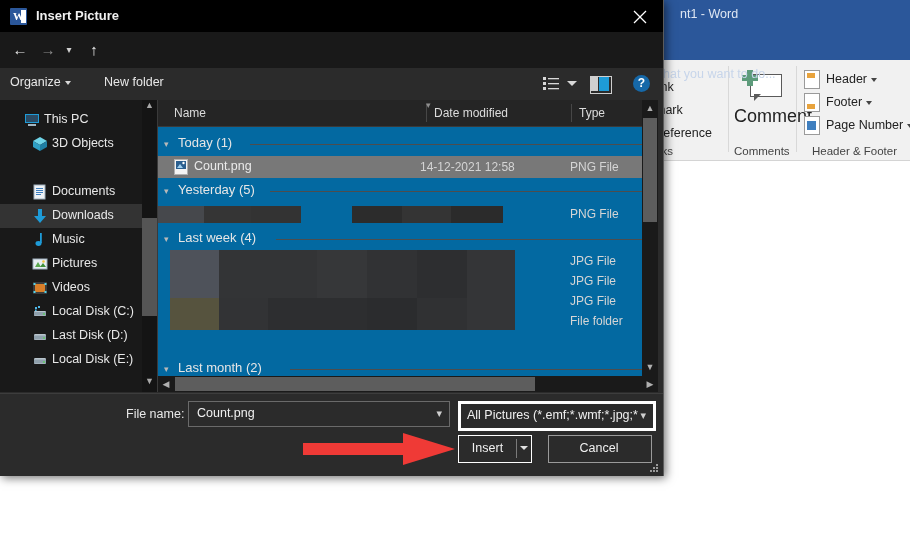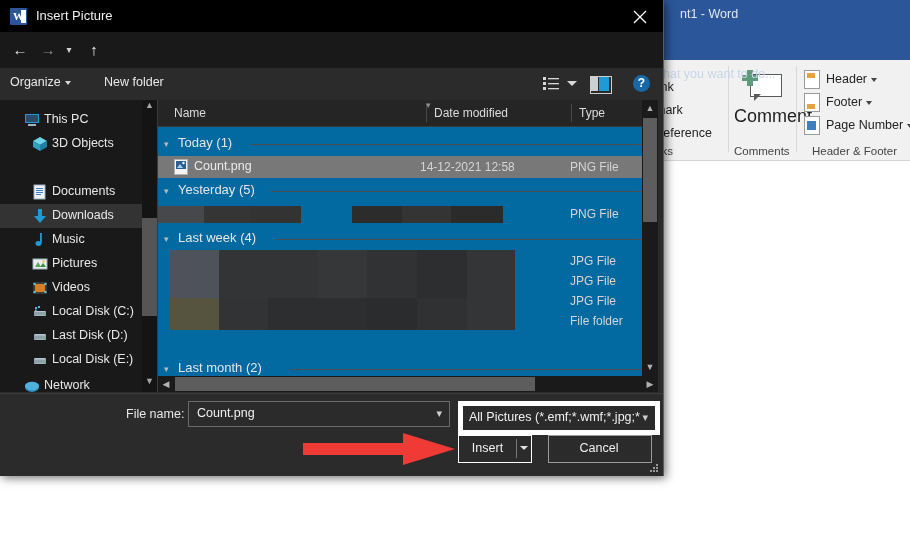--- a/index.html
+++ b/index.html
@@ -38,21 +38,21 @@
   
   #dialog{
     position:absolute;left:0;top:0;width:663px;height:475px;
     background:#2b2b2b;border:1px solid #5b5b5b;border-top:none;border-left:none;
     box-shadow:2px 2px 9px rgba(0,0,0,.55);
   }
   #dlg-titlebar{position:absolute;left:0;top:0;width:663px;height:32px;background:#000000;}
   #dlg-app-icon{position:absolute;left:10px;top:8px;width:17px;height:17px;background:#2b579a;border-radius:1px;}
   #dlg-app-icon span{position:absolute;left:0;top:0;width:17px;height:17px;color:#fff;font-size:11px;font-weight:bold;text-align:center;line-height:17px;font-family:"Liberation Serif",serif;}
   #dlg-app-icon .pg{position:absolute;right:1px;top:2px;width:5px;height:13px;background:#fff;}
-  #dlg-title{position:absolute;left:36px;top:8px;font-size:13px;color:#f0f0f0;white-space:nowrap;}
+  #dlg-title{position:absolute;left:36px;top:8px;font-size:13px;color:#f0f0f0;white-space:nowrap;font-weight:bold;}
   #dlg-close{position:absolute;right:0;top:0;width:46px;height:32px;cursor:default;}
   #dlg-close svg{position:absolute;left:16px;top:10px;}
 
   
   #navbar{position:absolute;left:0;top:32px;width:663px;height:36px;background:#191919;}
   .navbtn{position:absolute;top:6px;width:24px;height:24px;color:#e8e8e8;text-align:center;line-height:24px;font-size:15px;}
   #nav-back{left:8px;}
   #nav-fwd{left:36px;color:#8e8e8e;}
   #nav-recent{left:60px;width:18px;font-size:10px;color:#d0d0d0;}
   #nav-up{left:82px;}
@@ -121,21 +121,21 @@
   #fl-hsb .lf,#fl-hsb .rt{position:absolute;top:0;width:16px;height:16px;color:#b0b0b0;font-size:9px;text-align:center;line-height:16px;}
   #fl-hsb .lf{left:0;} #fl-hsb .rt{right:0;}
   #fl-hsb .thumb{position:absolute;left:17px;top:1px;width:360px;height:14px;background:#5d5d5d;}
 
   
   #bottom{position:absolute;left:0;top:393px;width:663px;height:82px;background:#2b2b2b;border-top:1px solid #3d3d3d;}
   #fn-label{position:absolute;left:126px;top:13px;font-size:12.5px;color:#e8e8e8;white-space:nowrap;}
   #fn-input{position:absolute;left:188px;top:7px;width:260px;height:24px;border:1px solid #6a6a6a;background:#2b2b2b;}
   #fn-value{position:absolute;left:8px;top:4px;font-size:12.5px;color:#f0f0f0;white-space:nowrap;}
   #fn-chev{position:absolute;right:7px;top:5px;font-size:11px;color:#cfcfcf;}
-  #ft-select{position:absolute;left:458px;top:7px;width:192px;height:24px;border:5px solid #ffffff;background:#2b2b2b;}
+  #ft-select{position:absolute;left:458px;top:7px;width:192px;height:24px;border:3px solid #ffffff;background:#2b2b2b;}
   #ft-value{position:absolute;left:6px;top:4px;font-size:12.5px;color:#f0f0f0;white-space:nowrap;}
   #ft-chev{position:absolute;right:7px;top:5px;font-size:11px;color:#cfcfcf;}
 
   #insert-btn{position:absolute;left:458px;top:41px;width:72px;height:26px;border:1.6px solid #ffffff;background:#2b2b2b;}
   #insert-lbl{position:absolute;left:0;top:5px;width:57px;text-align:center;font-size:12.5px;color:#f0f0f0;}
   #insert-split{position:absolute;left:57px;top:3px;width:1px;height:19px;background:#7a7a7a;}
   #insert-arrow{position:absolute;left:61px;top:10px;width:0;height:0;border-left:4px solid transparent;border-right:4px solid transparent;border-top:4px solid #e0e0e0;}
   #cancel-btn{position:absolute;left:548px;top:41px;width:102px;height:26px;border:1px solid #9a9a9a;background:#2b2b2b;}
   #cancel-lbl{position:absolute;left:0;top:5px;width:100px;text-align:center;font-size:12.5px;color:#f0f0f0;}
   #resize-grip{position:absolute;right:4px;bottom:3px;width:9px;height:9px;}
@@ -348,27 +348,20 @@
       <span class="lbl" style="left:52px;">Last Disk (D:)</span>
     </div>
     <div class="navitem" style="top:248px;">
       <svg class="ico" style="left:32px;" viewBox="0 0 16 16">
           <rect x="2" y="6" width="12" height="6" rx="1.2" fill="#b8c4cc"></rect>
           <rect x="2" y="7.5" width="12" height="4" fill="#8fa0ac"></rect>
           <circle cx="12" cy="10" r="0.9" fill="#5ad05a"></circle>
         </svg>
       <span class="lbl" style="left:52px;">Local Disk (E:)</span>
     </div>
-    <div class="navitem" style="top:274px;">
-      <svg class="ico" style="left:24px;" viewBox="0 0 16 16">
-          <ellipse cx="8" cy="9" rx="7" ry="5" fill="#2f8fc4"></ellipse>
-          <ellipse cx="8" cy="8" rx="7" ry="4.2" fill="#4fb0e0"></ellipse>
-        </svg>
-      <span class="lbl" style="left:44px;">Network</span>
-    </div>
   </div>
 
   <div id="navpane-sb">
     <div class="up">▲</div>
     <div class="thumb"></div>
     <div class="dn">▼</div>
   </div>
   <div id="pane-divider"></div>
 
   <div id="filelist">

